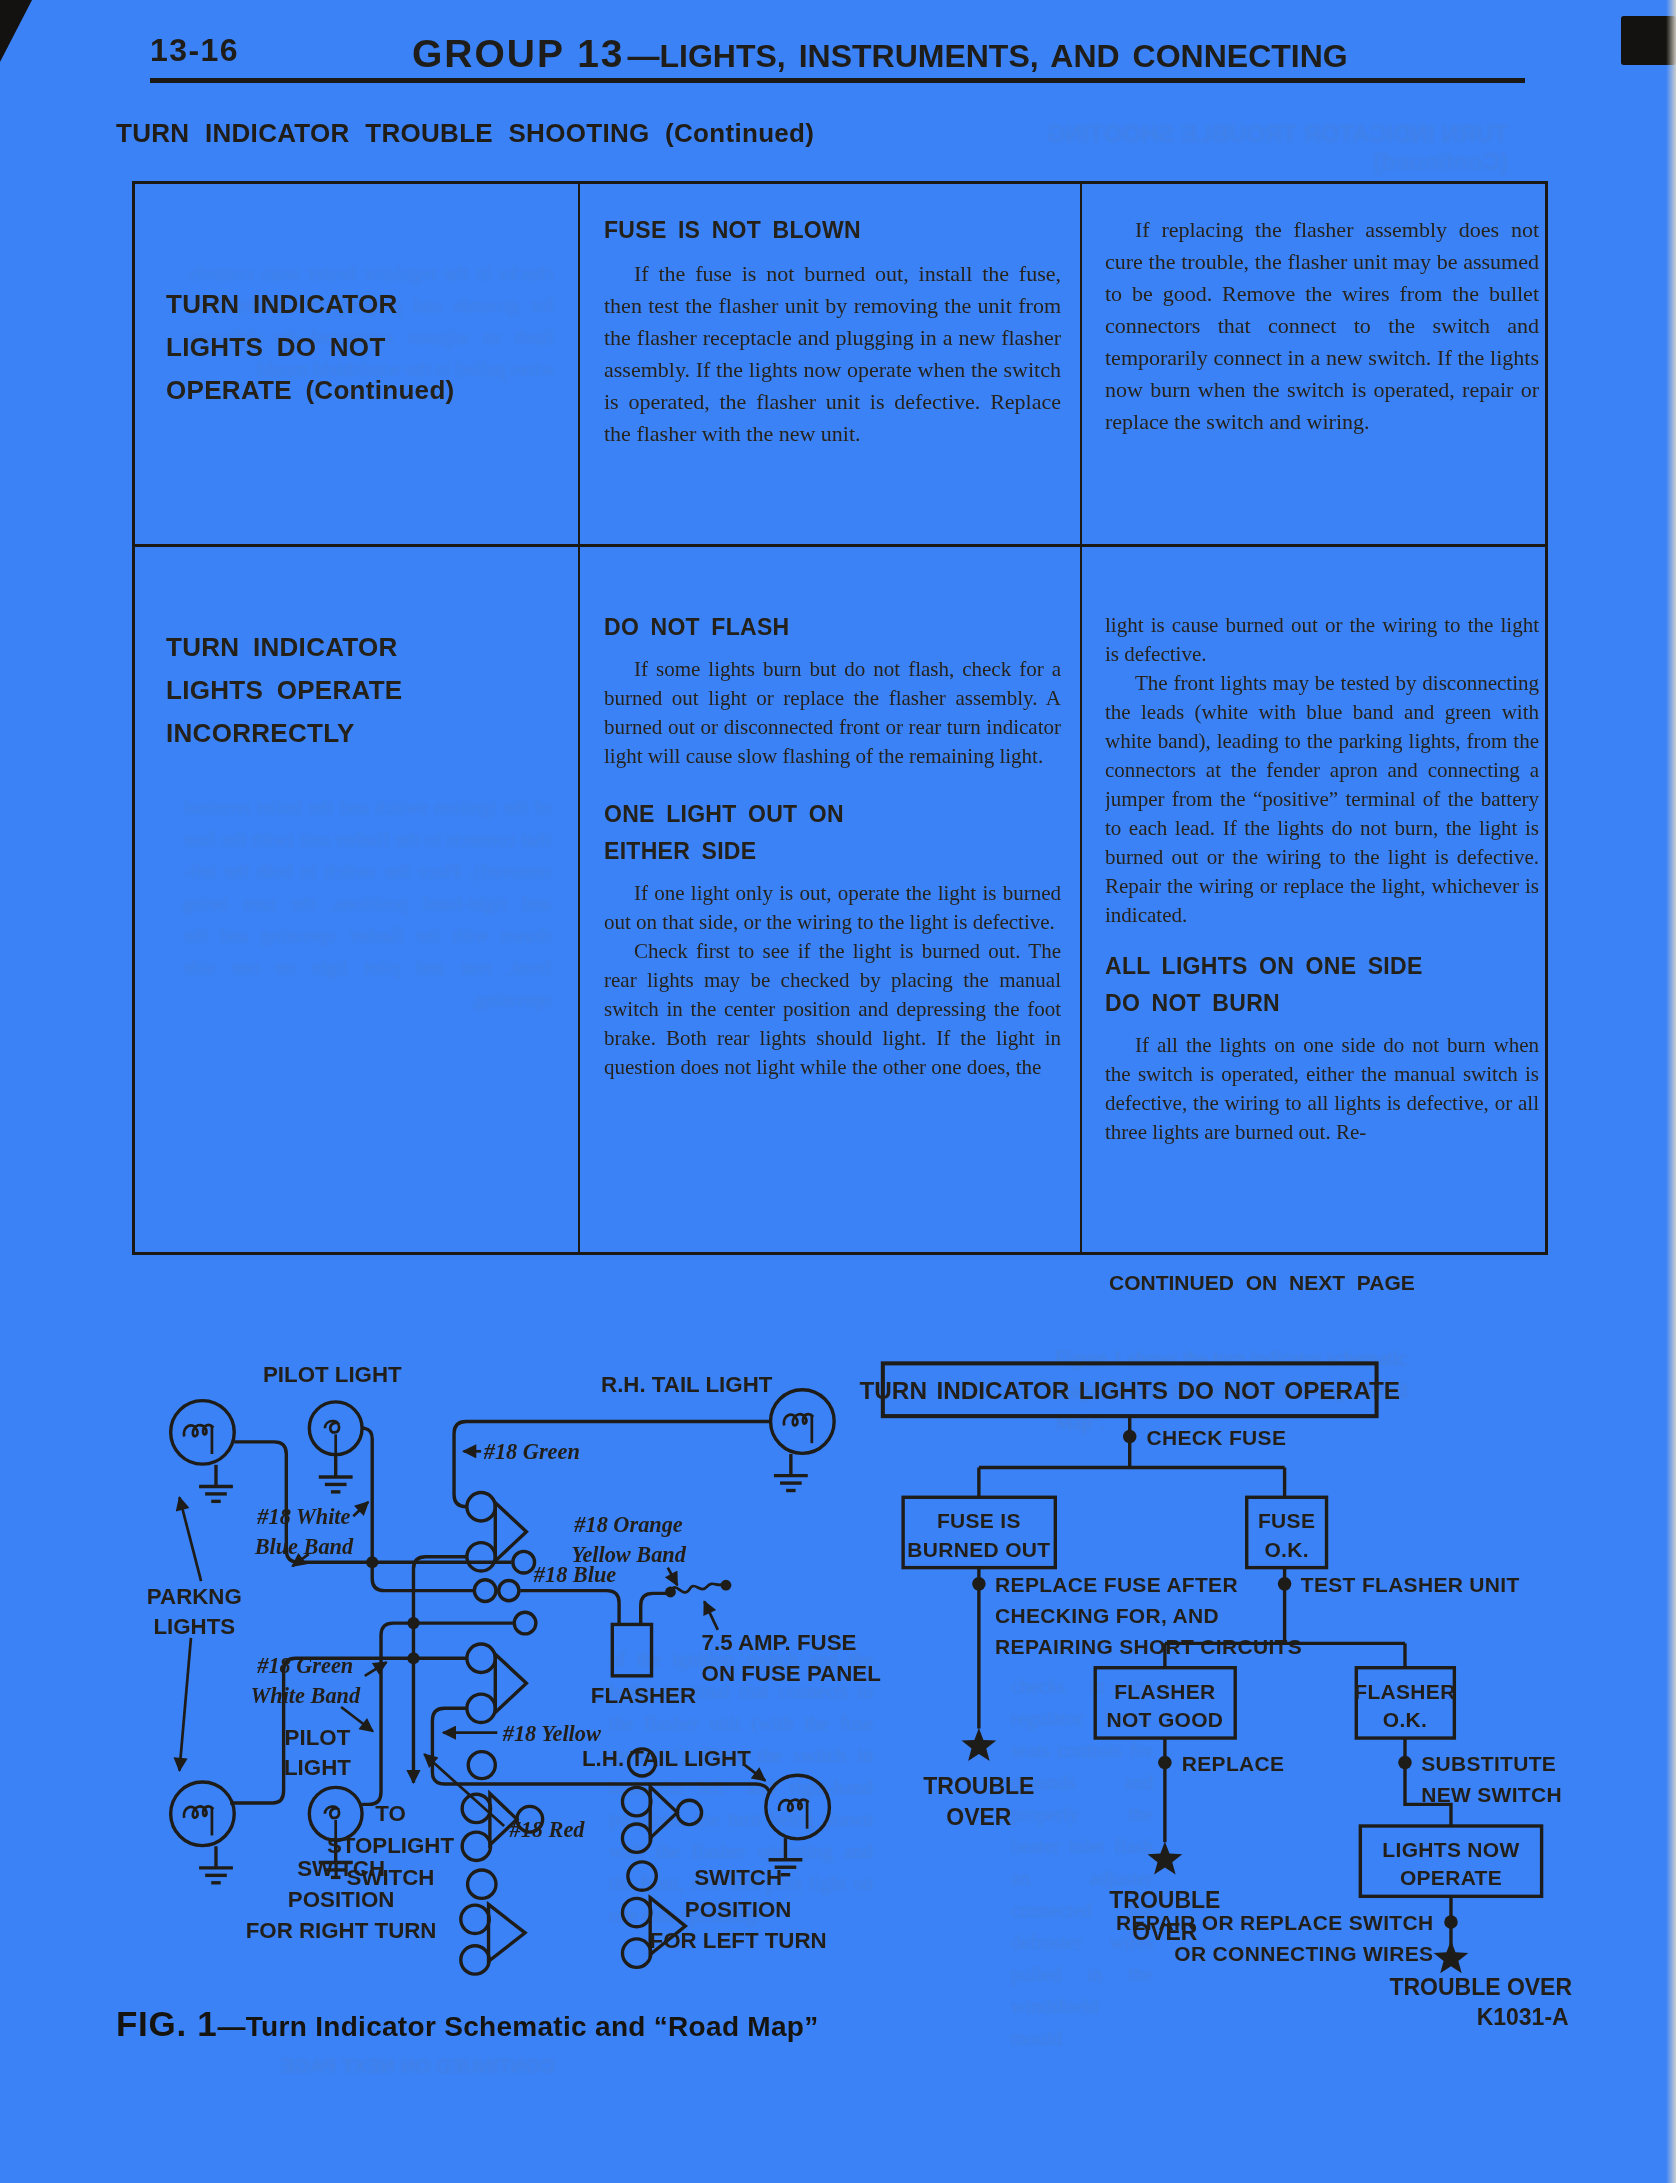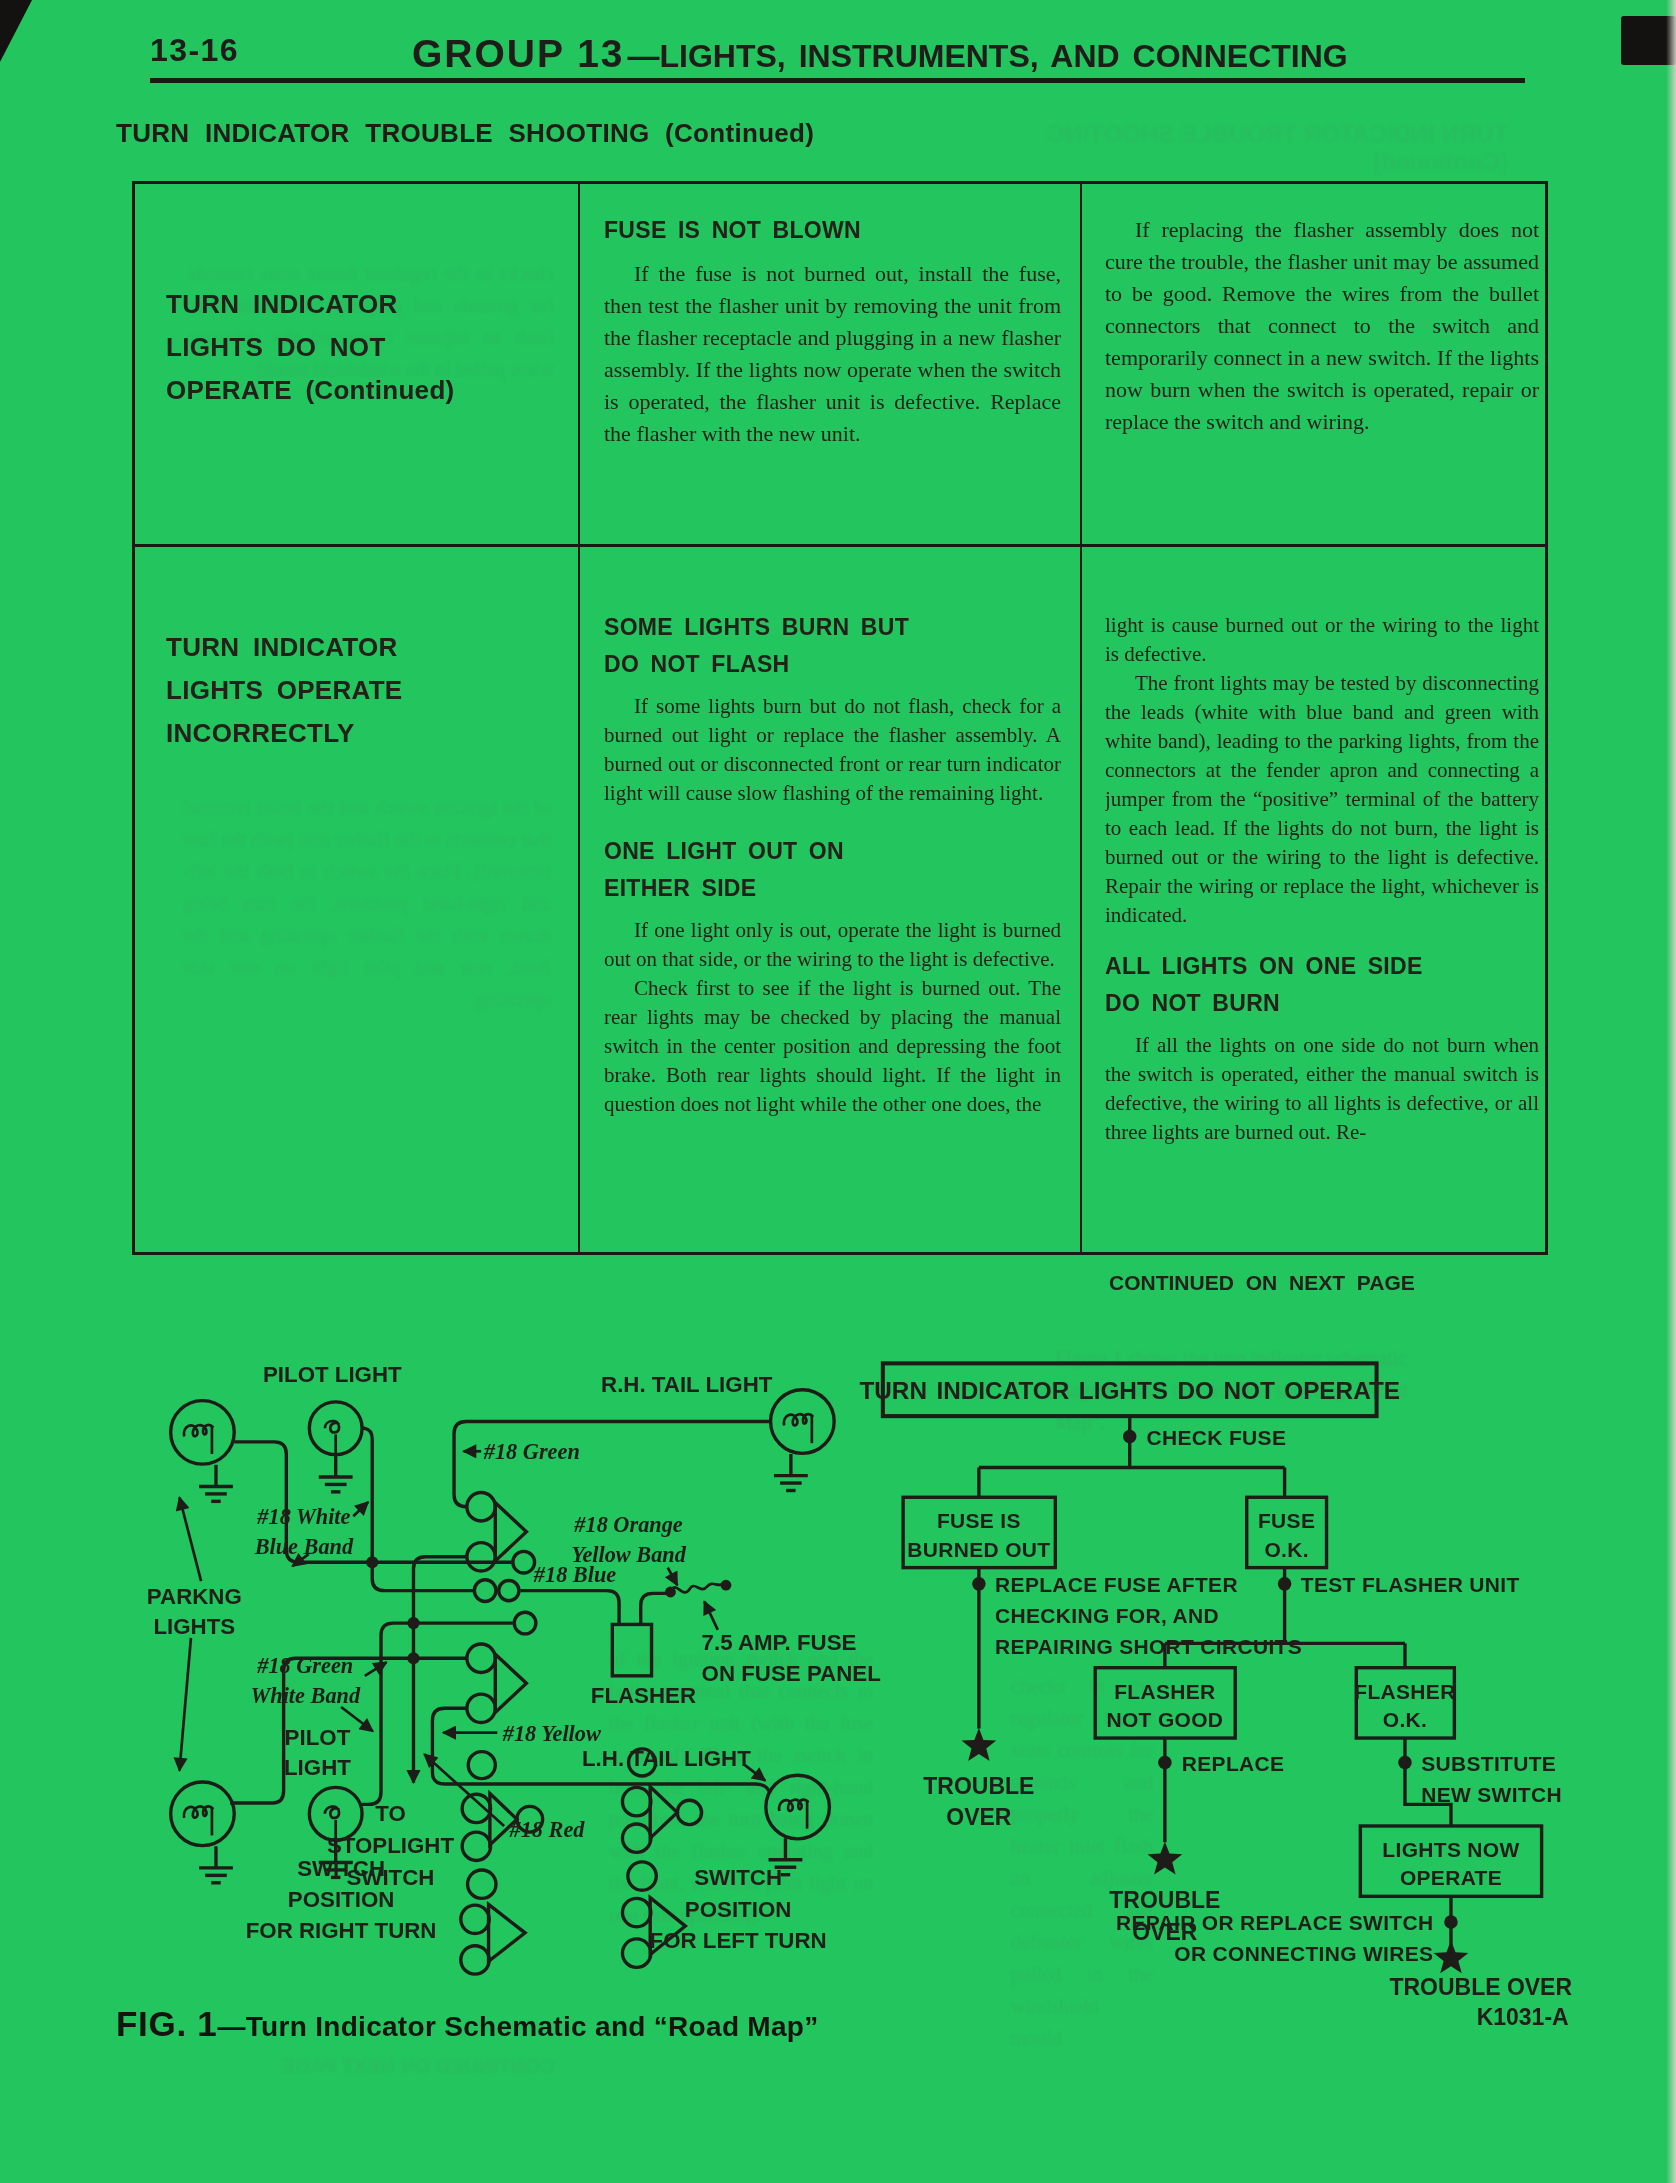--- a/index.html
+++ b/index.html
@@ -1,16 +1,16 @@
 <!DOCTYPE html>
 <html style="font-size:10.8px"><head>
 <meta charset="utf-8">
 <style>
   html,body{margin:0;padding:0;background:#888;}
-  .page{position:relative;width:1677px;height:2183px;background:#22c55e;overflow:hidden;
+  .page{position:relative;width:1677px;height:2183px;background:#3b82f6;overflow:hidden;
         font-family:"Liberation Serif",serif;color:#26231d;}
   .page::after{content:"";position:absolute;right:0;top:0;width:10.8px;height:100%;
         background:linear-gradient(to left,#d9d5cb,rgba(217,213,203,0));pointer-events:none;}
   .abs{position:absolute;}
   
   .corner-tl{left:0;top:0;width:32px;height:62px;background:#141210;
         clip-path:polygon(0 0,100% 0,0 100%);}
   .corner-tr{left:1621px;top:16px;width:55px;height:49px;background:#141210;border-radius:2.7px;}
   
   .pagenum{left:150px;top:32px;font-family:"Liberation Sans",sans-serif;font-weight:900;
@@ -105,21 +105,20 @@
     <div class="bhead">FUSE IS NOT BLOWN</div>
     <p class="ind">If the fuse is not burned out, install the fuse, then test the flasher unit by removing the unit from the flasher receptacle and plugging in a new flasher assembly. If the lights now operate when the switch is operated, the flasher unit is defective. Replace the flasher with the new unit.</p>
   </div>
 
   <div class="abs symptom" style="left:166px;top:626px;">
     <div>TURN INDICATOR</div>
     <div>LIGHTS OPERATE</div>
     <div>INCORRECTLY</div>
   </div>
   <div class="abs cell r2" style="left:604px;top:611px;width:457px;height:637px;">
-    <div class="bhead" style="margin-bottom:4px;">SOME LIGHTS BURN BUT</div>
     <div class="bhead">DO NOT FLASH</div>
     <p class="ind">If some lights burn but do not flash, check for a burned out light or replace the flasher assembly. A burned out or disconnected front or rear turn indicator light will cause slow flashing of the remaining light.</p>
     <div class="gap"></div>
     <div class="bhead" style="margin-bottom:4px;">ONE LIGHT OUT ON</div>
     <div class="bhead">EITHER SIDE</div>
     <p class="ind">If one light only is out, operate the light is burned out on that side, or the wiring to the light is defective.</p>
     <p class="ind">Check first to see if the light is burned out. The rear lights may be checked by placing the manual switch in the center position and depressing the foot brake. Both rear lights should light. If the light in question does not light while the other one does, the</p>
   </div>
   <div class="abs cell r2" style="left:1105px;top:611px;width:434px;height:637px;">
     <p>light is cause burned out or the wiring to the light is defective.</p>

